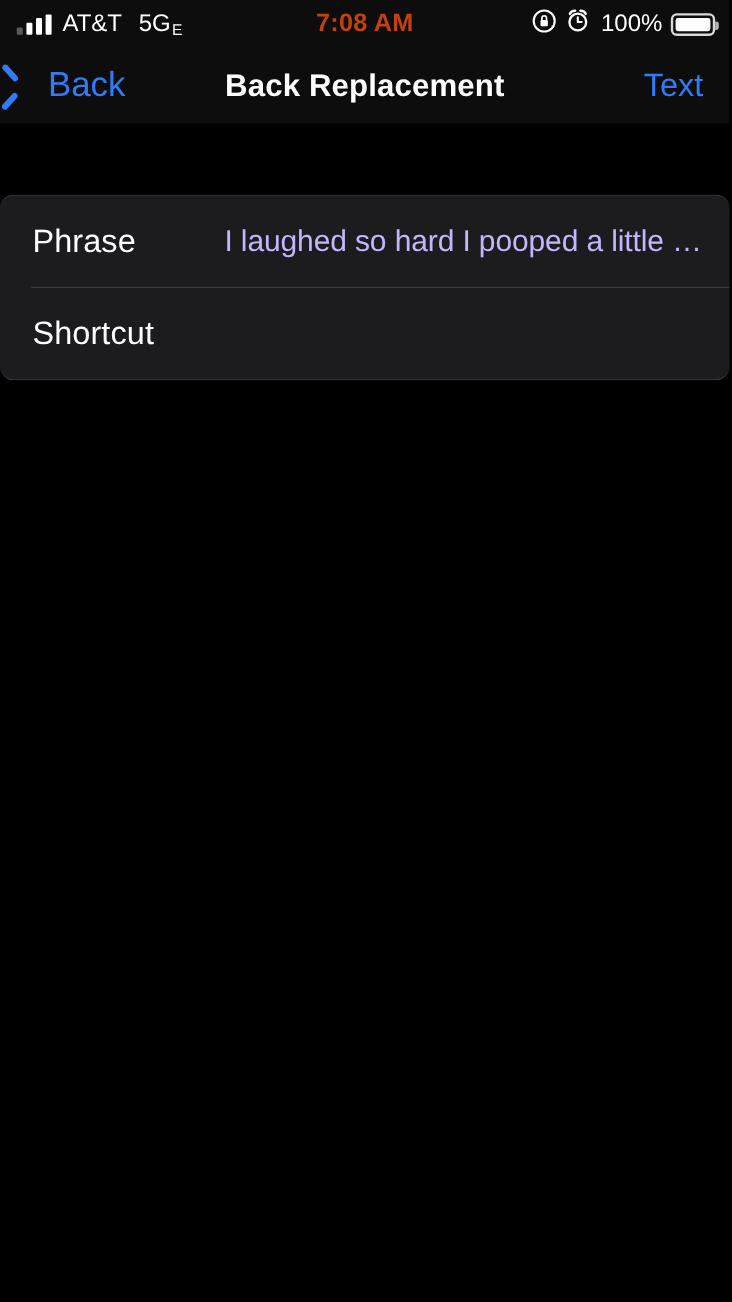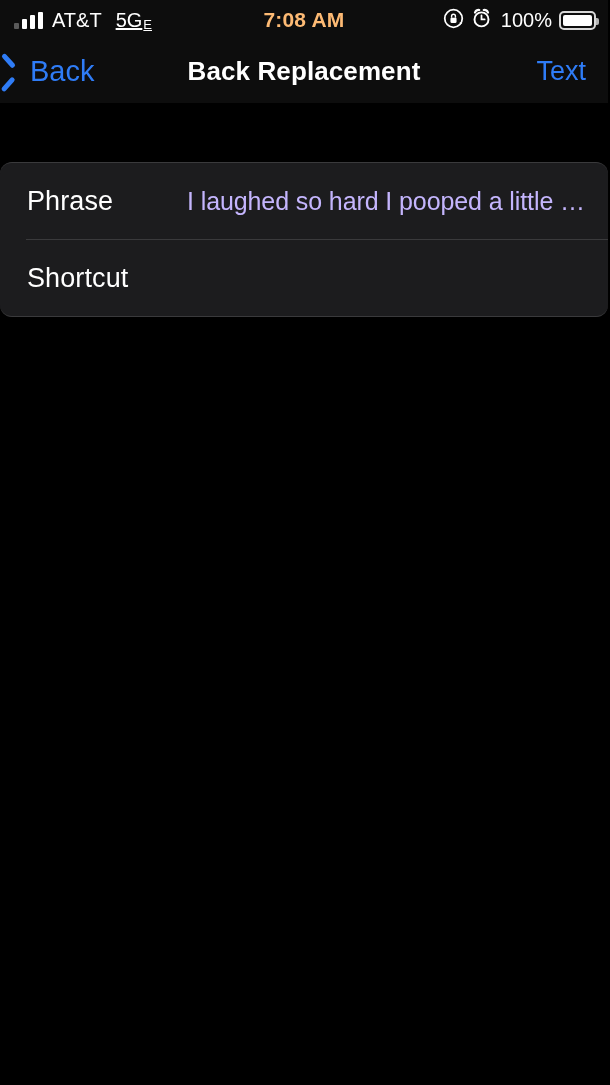--- a/index.html
+++ b/index.html
@@ -58,38 +58,37 @@
     font-size: 20px;
     letter-spacing: 0px;
     color: #ffffff;
   }
   .network {
     font-size: 20px;
     color: #ffffff;
     margin-left: 5px;
     display: inline-flex;
     align-items: flex-end;
-    text-decoration: underline;
   }
   .network .sub {
     font-size: 13px;
     margin-left: 1px;
   }
   .status-center {
     position: absolute;
     left: 0; right: 0; top: 0;
     height: 40px;
     display: flex;
     align-items: center;
     justify-content: center;
   }
   .status-time {
     font-size: 21px;
     font-weight: bold;
-    color: #fdba74;
+    color: #c2410c;
     letter-spacing: 0.2px;
   }
   .status-right {
     position: absolute;
     right: 12px;
     top: 0;
     height: 40px;
     display: flex;
     align-items: center;
     gap: 7px;
@@ -133,21 +132,21 @@
     width: 100%;
     background: #0d0d0d;
     display: flex;
     align-items: center;
   }
   .nav-back {
     position: absolute;
     left: 12px;
     display: flex;
     align-items: center;
-    gap: 2px;
+    gap: 12px;
     cursor: pointer;
   }
   .chevron-left {
     width: 16px;
     height: 28px;
     position: relative;
   }
   .chevron-left::before,
   .chevron-left::after {
     content: "";

